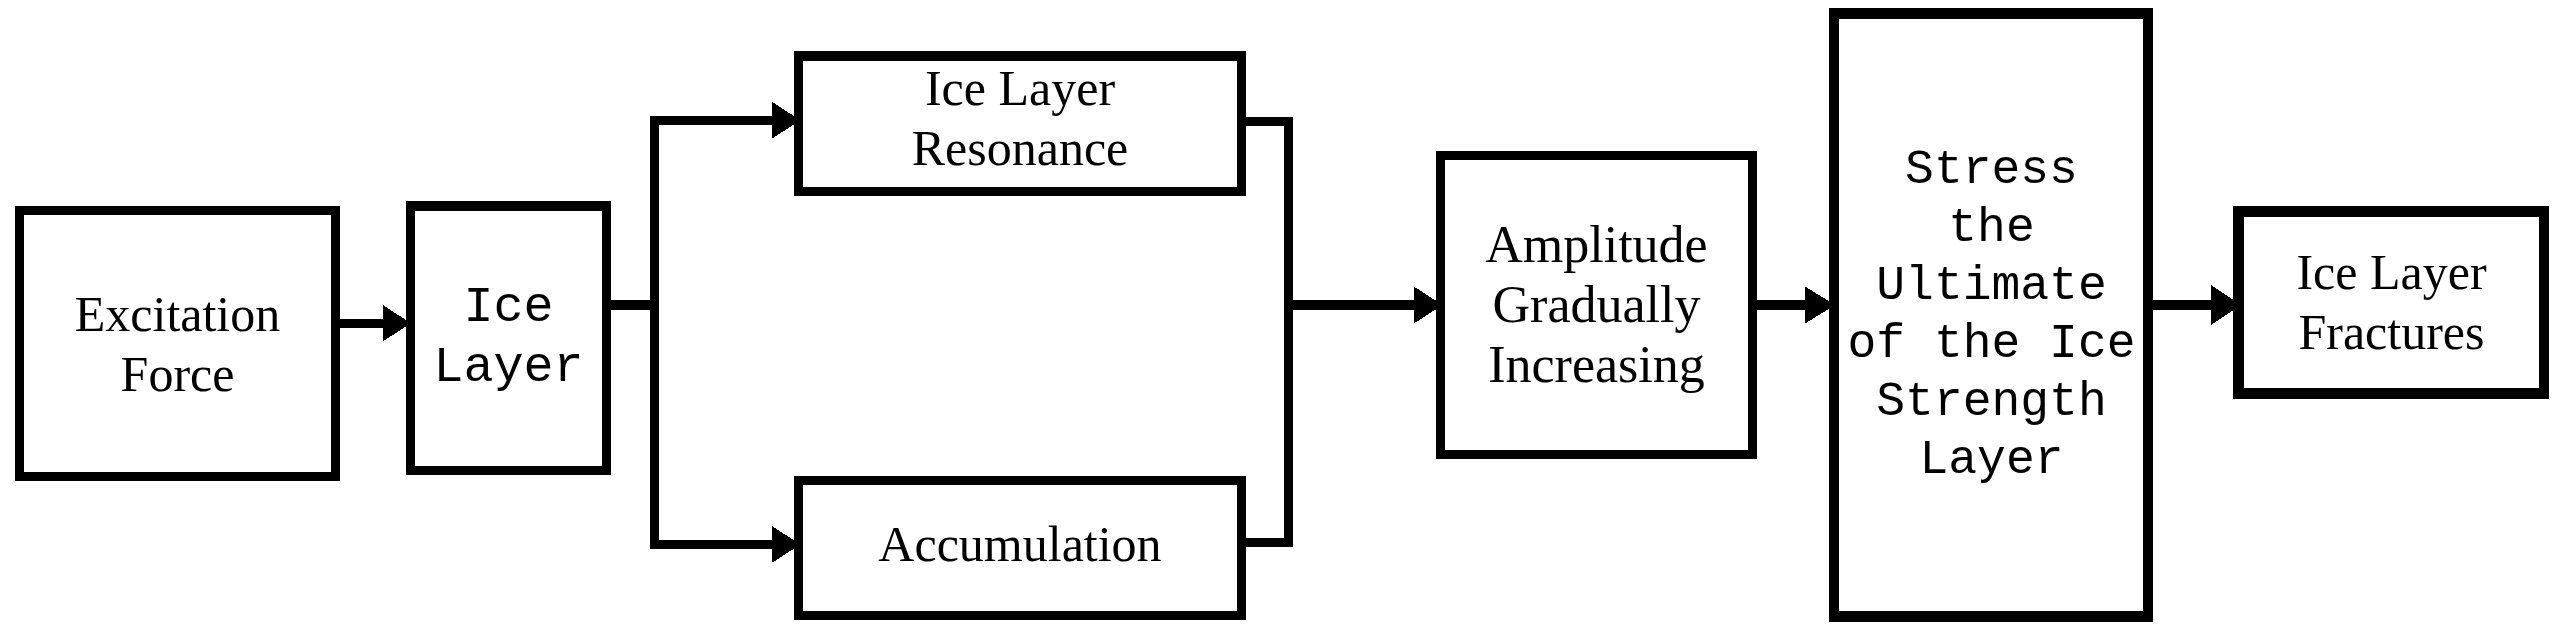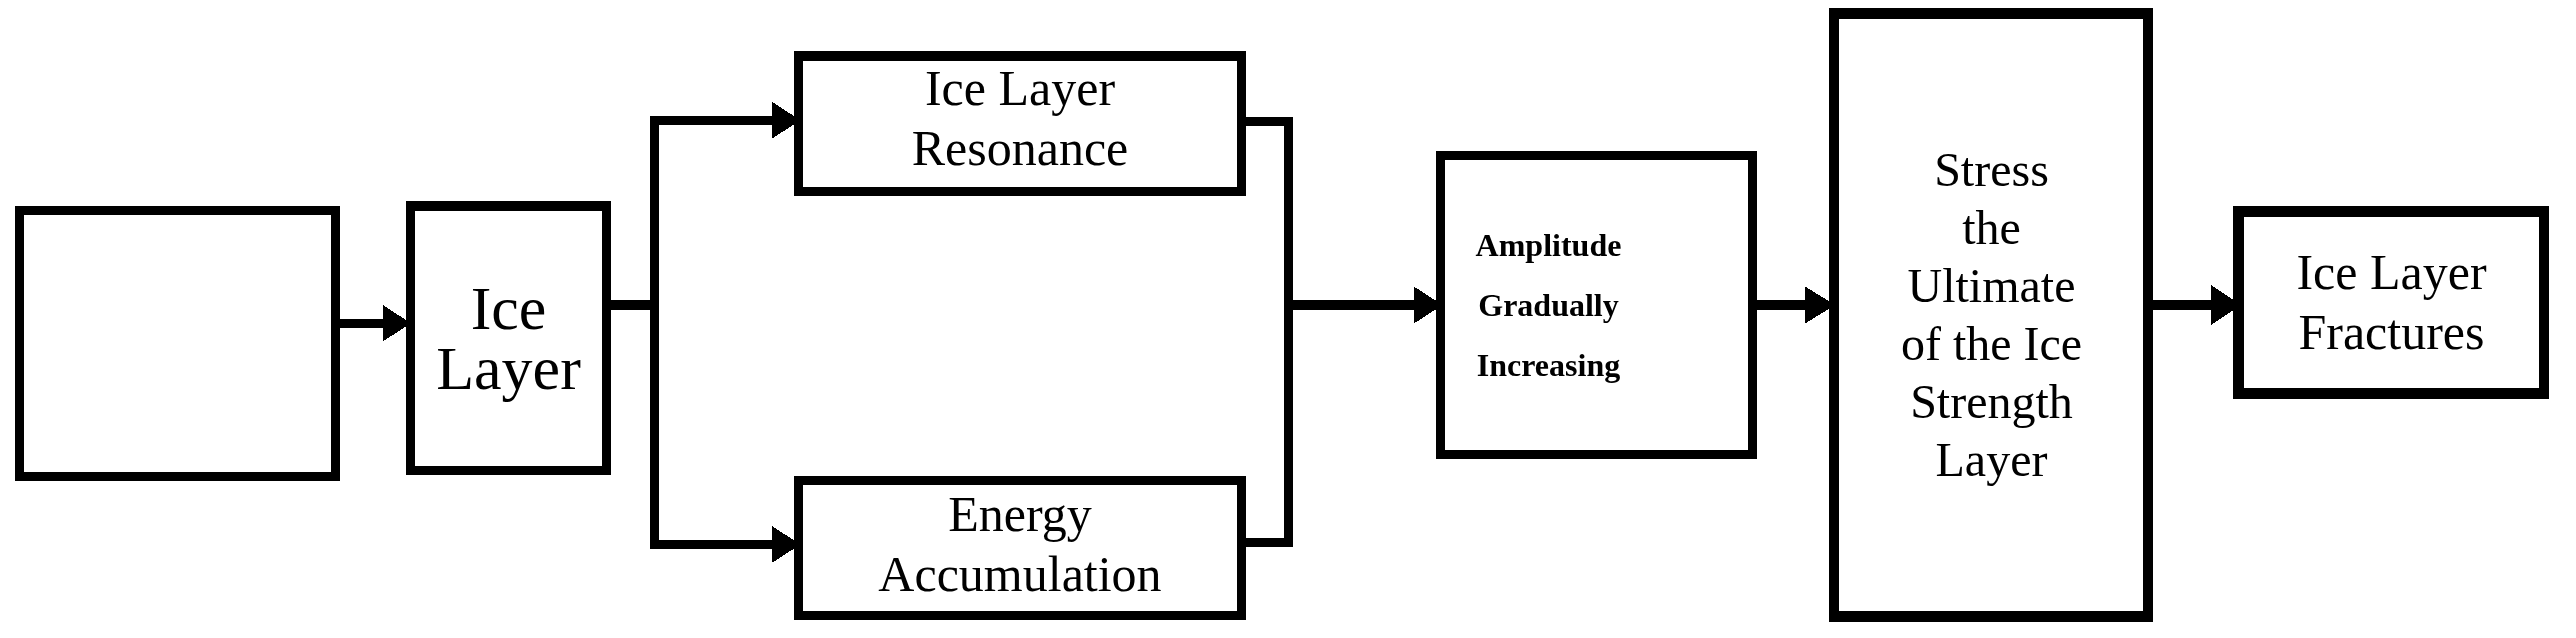--- a/index.html
+++ b/index.html
@@ -109,43 +109,46 @@
 
     <rect class="node-rect" x="23.5" y="253.5" width="381" height="321" stroke-width="11"></rect>
     <rect class="node-rect" x="495.5" y="248.5" width="237" height="319" stroke-width="11"></rect>
     <rect class="node-rect" x="963.5" y="67.5" width="535" height="163" stroke-width="11"></rect>
     <rect class="node-rect" x="963.5" y="579.5" width="535" height="163" stroke-width="11"></rect>
     <rect class="node-rect" x="1738.5" y="187.5" width="377" height="361" stroke-width="11"></rect>
     <rect class="node-rect" x="2213.5" y="16.5" width="379" height="727" stroke-width="13"></rect>
     <rect class="node-rect" x="2701.5" y="255.5" width="369" height="219" stroke-width="13"></rect>
   </svg>
 
+  <div class="node-label" style="left:19px; top:210px; width:317px; height:267px; font-size:50px; line-height:60px;">
+    <span class="ln">Excitation</span>
+    <span class="ln">Force</span>
+  </div>
 
-  <div class="node-label" style="left:410px; top:205px; width:197px; height:265px; font-size:62px; line-height:60px;">
+  <div class="node-label" style="left:410px; top:205px; width:197px; height:265px; font-size:50px; line-height:60px;font-family:Liberation Mono, monospace;">
     <span class="ln">Ice</span>
     <span class="ln">Layer</span>
   </div>
 
   <div class="node-label" style="left:798px; top:50px; width:444px; height:136px; font-size:50px; line-height:60px;">
     <span class="ln">Ice Layer</span>
     <span class="ln">Resonance</span>
   </div>
 
   <div class="node-label" style="left:798px; top:476px; width:444px; height:136px; font-size:50px; line-height:60px;">
-    <span class="ln">Energy</span>
     <span class="ln">Accumulation</span>
   </div>
 
-  <div class="node-label" style="left:1392px; top:155px; width:313px; height:300px; font-size:32px; line-height:60px;font-weight:bold;">
+  <div class="node-label" style="left:1440px; top:155px; width:313px; height:300px; font-size:52px; line-height:60px;">
     <span class="ln">Amplitude</span>
     <span class="ln">Gradually</span>
     <span class="ln">Increasing</span>
   </div>
 
-  <div class="node-label" style="left:1834px; top:13.3px; width:315px; height:603px; font-size:48px; line-height:58px;">
+  <div class="node-label" style="left:1834px; top:13.3px; width:315px; height:603px; font-size:48px; line-height:58px;font-family:Liberation Mono, monospace;">
     <span class="ln">Stress</span>
     <span class="ln">the</span>
     <span class="ln">Ultimate</span>
     <span class="ln">of the Ice</span>
     <span class="ln">Strength</span>
     <span class="ln">Layer</span>
   </div>
 
   <div class="node-label" style="left:2238px; top:211px; width:307px; height:182px; font-size:50px; line-height:60px;">
     <span class="ln">Ice Layer</span>

